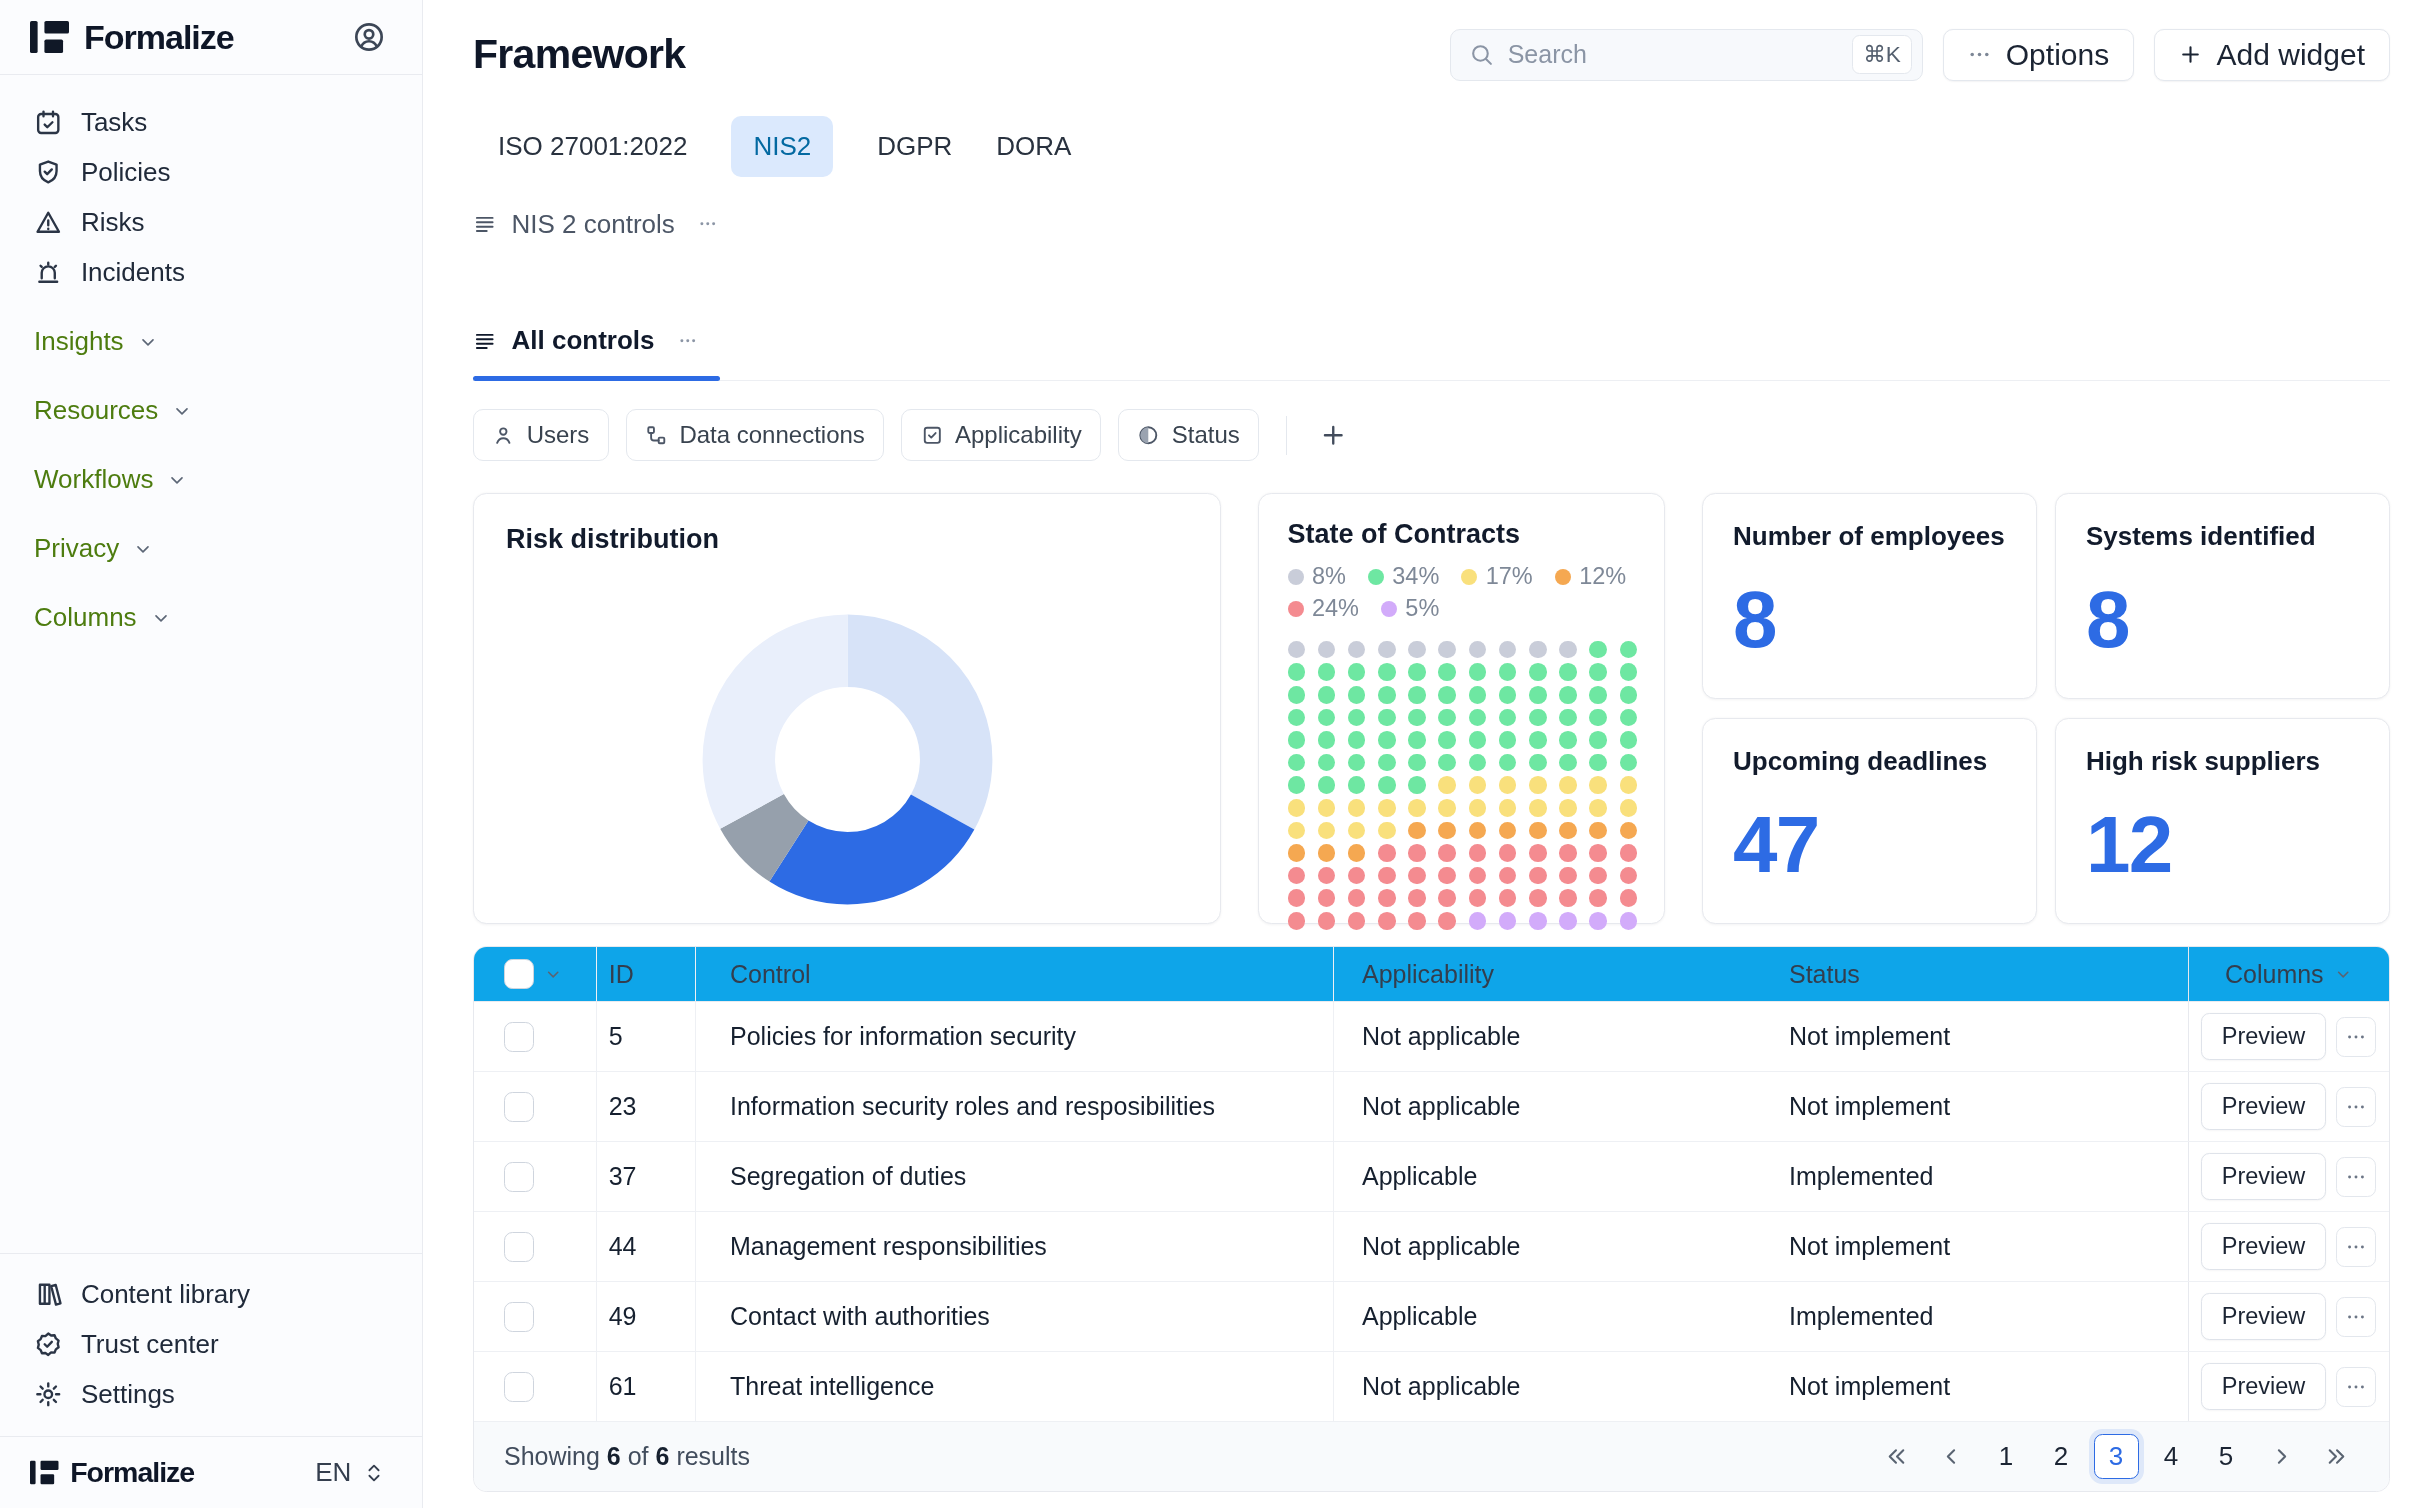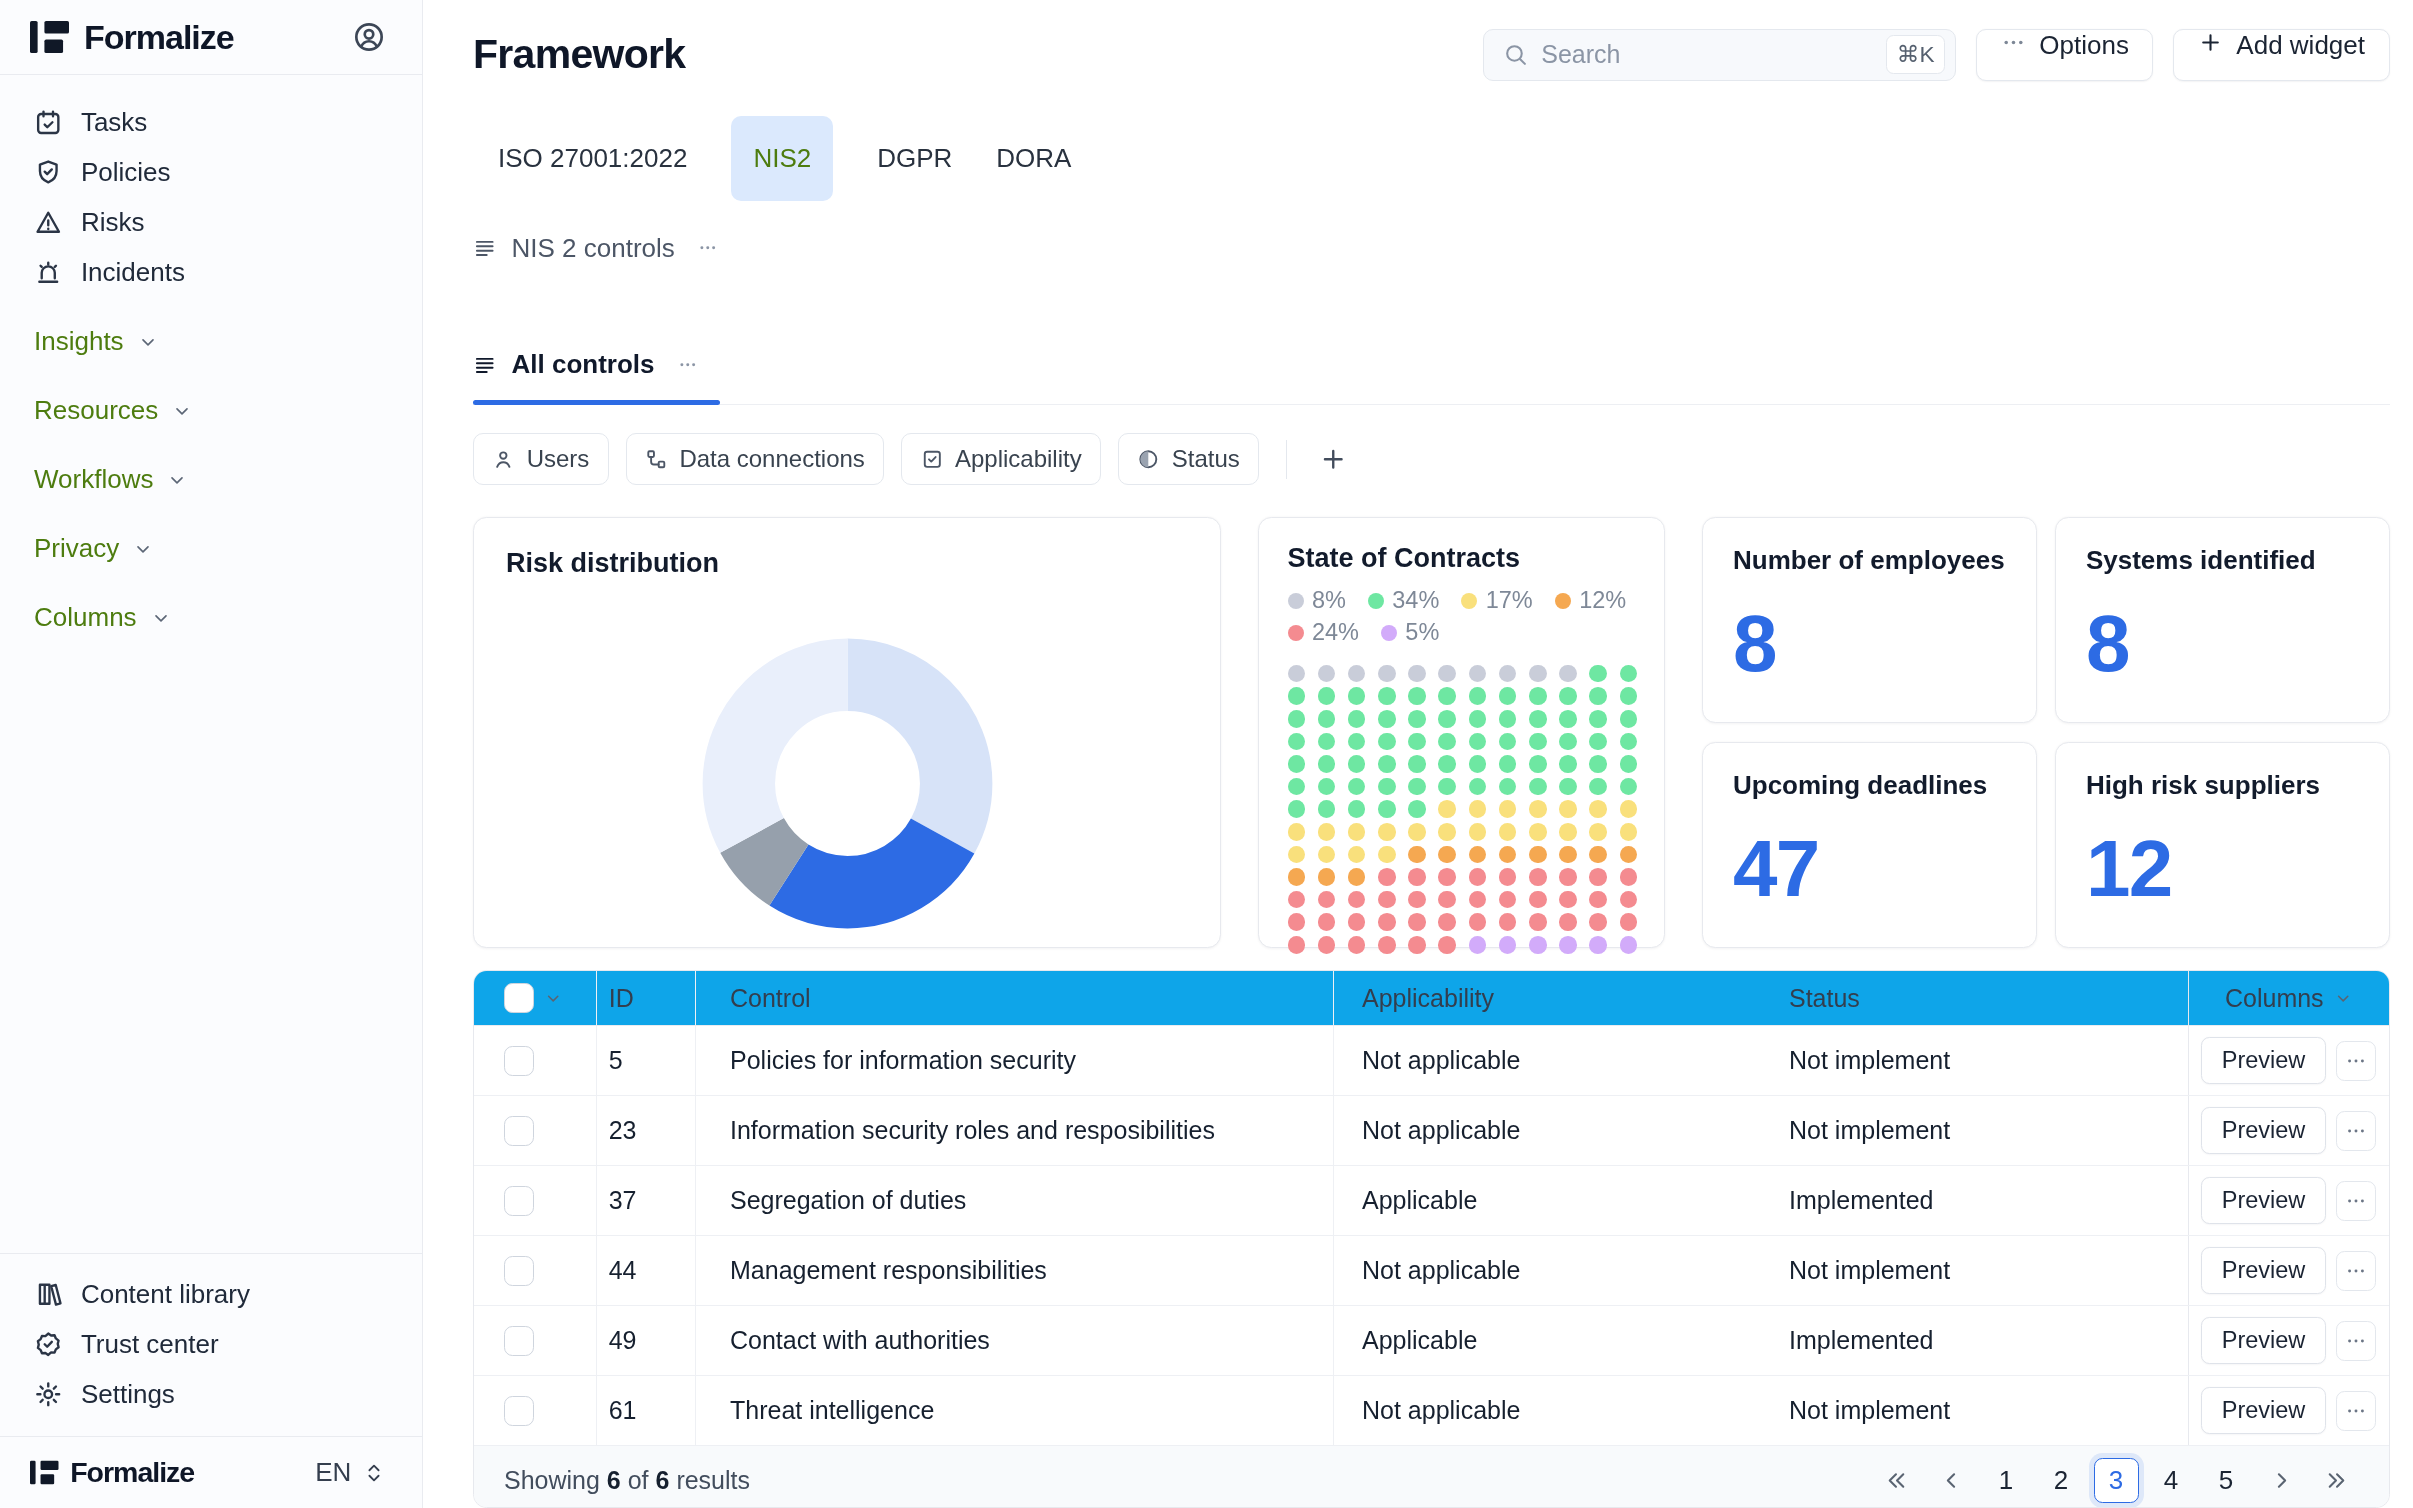--- a/index.html
+++ b/index.html
@@ -69,28 +69,28 @@
     font-family: inherit; font-size: 25px; color: #1b2433; min-width: 0;
   }
   .search-box input::placeholder { color: #8b95a5; }
   .search-icon { color: #8b95a5; }
   .kbd {
     border: 0.8px solid #e4e8ee; background: #ffffff; border-radius: 7.5px;
     font-size: 22.6px; color: #55606f; padding: 5px 10px;
   }
   .btn {
     height: 52px; background: #ffffff; border: 0.8px solid #e4e8ee; border-radius: 10px;
-    display: flex; align-items: flex-start; gap: 13.4px; padding: 0 23.5px;
-    font-size: 26px; color: #1b2433; box-shadow: 0 0.8px 1.7px rgba(16,24,40,0.05);
+    display: flex; align-items: center; gap: 13.4px; padding: 0 23.5px;
+    font-size: 30px; color: #1b2433; box-shadow: 0 0.8px 1.7px rgba(16,24,40,0.05);
   }
   .btn .muted-ic { color: #7d8796; }
 
   .fw-tabs { margin-top: 35px; display: flex; align-items: center; gap: 44px; margin-left: 25px; }
   .fw-tab { font-size: 26px; color: #29323f; padding: 12.6px 0; }
-  .fw-tab.active { background: #dbe9fd; border-radius: 10px; padding: 27px 22px; color: #4d7c0f; }
+  .fw-tab.active { background: #dbe9fd; border-radius: 10px; padding: 15px 22px; color: #0369a1; }
 
   .view-tabs-wrap { margin-top: 32px; border-bottom: 1.7px solid #edeff3; }
   .view-tabs { display: inline-flex; gap: 62px; flex-direction: column; }
   .view-tab {
     position: relative; display: flex; align-items: center; gap: 15px;
     padding-bottom: 23.5px; font-size: 26px; color: #4c5666;
   }
   .view-tab .vt-icon { color: #4c5666; }
   .view-tab .vt-dots { color: #8b95a5; margin-left: 6.7px; }
   .view-tab.active { color: #10192b; font-weight: 700; }

